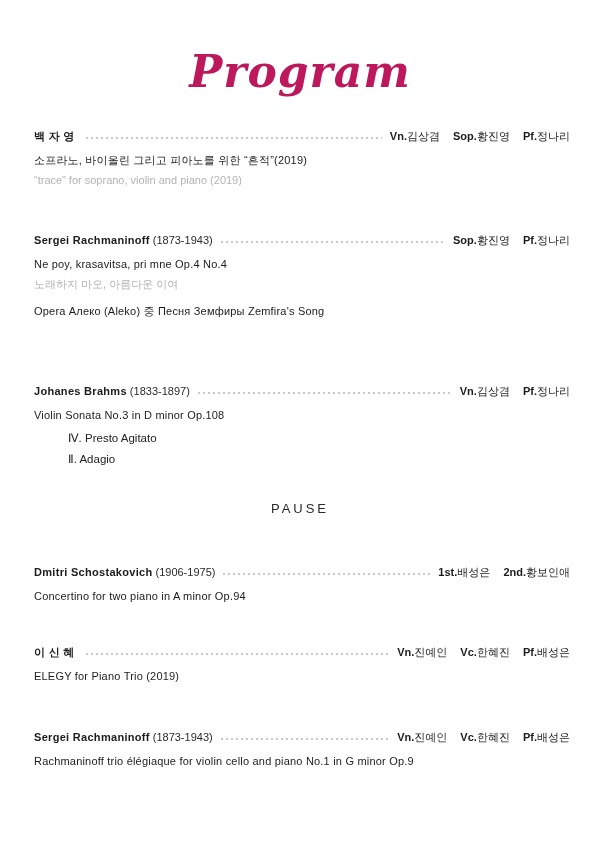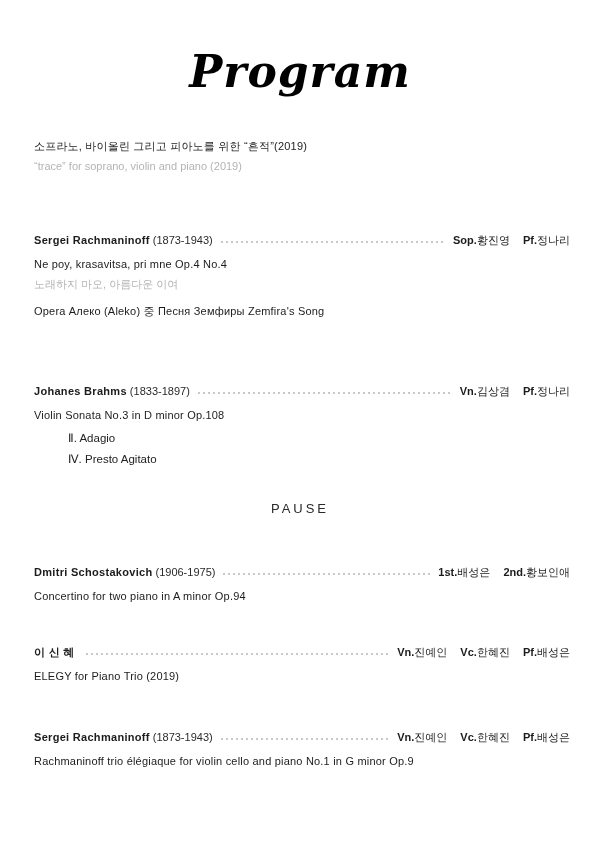--- a/index.html
+++ b/index.html
@@ -19,21 +19,21 @@
     position: absolute;
     top: 46px;
     left: 0;
     width: 100%;
     text-align: center;
     font-family: "DejaVu Serif", serif;
     font-style: italic;
     font-weight: 600;
     font-size: 44px;
     letter-spacing: 1px;
-    color: #000000;
+    color: #be185d;
   }
 
   .entry {
     position: absolute;
     left: 34px;
     right: 30px;
   }
   .entry-header {
     display: flex;
     align-items: center;
@@ -100,20 +100,30 @@
   .entry-6 { top: 730px; }
 </style>
 </head>
 <body>
 
 <div class="page">
 
   <div class="program-title">Program</div>
 
   <section class="entry entry-1">
+    <div class="entry-header">
+      <span class="composer">백 자 영</span>
+      <span class="dates"></span>
+      <span class="leader"></span>
+      <span class="performers">
+        <span class="perf"><b class="plabel">Vn.</b><span class="pname">김상겸</span></span>
+        <span class="perf"><b class="plabel">Sop.</b><span class="pname">황진영</span></span>
+        <span class="perf"><b class="plabel">Pf.</b><span class="pname">정나리</span></span>
+      </span>
+    </div>
     <div class="work">
       <div class="work-title">소프라노, 바이올린 그리고 피아노를 위한 “흔적”(2019)</div>
       <div class="work-subtitle">“trace” for soprano, violin and piano (2019)</div>
     </div>
   </section>
 
   <section class="entry entry-2">
     <div class="entry-header">
       <span class="composer">Sergei Rachmaninoff</span>
       <span class="dates">(1873-1943)</span>
@@ -137,22 +147,22 @@
       <span class="composer">Johanes Brahms</span>
       <span class="dates">(1833-1897)</span>
       <span class="leader"></span>
       <span class="performers">
         <span class="perf"><b class="plabel">Vn.</b><span class="pname">김상겸</span></span>
         <span class="perf"><b class="plabel">Pf.</b><span class="pname">정나리</span></span>
       </span>
     </div>
     <div class="work">
       <div class="work-title">Violin Sonata No.3 in D minor Op.108</div>
+      <div class="movement">Ⅳ. Presto Agitato</div>
       <div class="movement">Ⅱ. Adagio</div>
-      <div class="movement">Ⅳ. Presto Agitato</div>
     </div>
   </section>
 
   <div class="pause">PAUSE</div>
 
   <section class="entry entry-4">
     <div class="entry-header">
       <span class="composer">Dmitri Schostakovich</span>
       <span class="dates">(1906-1975)</span>
       <span class="leader"></span>

